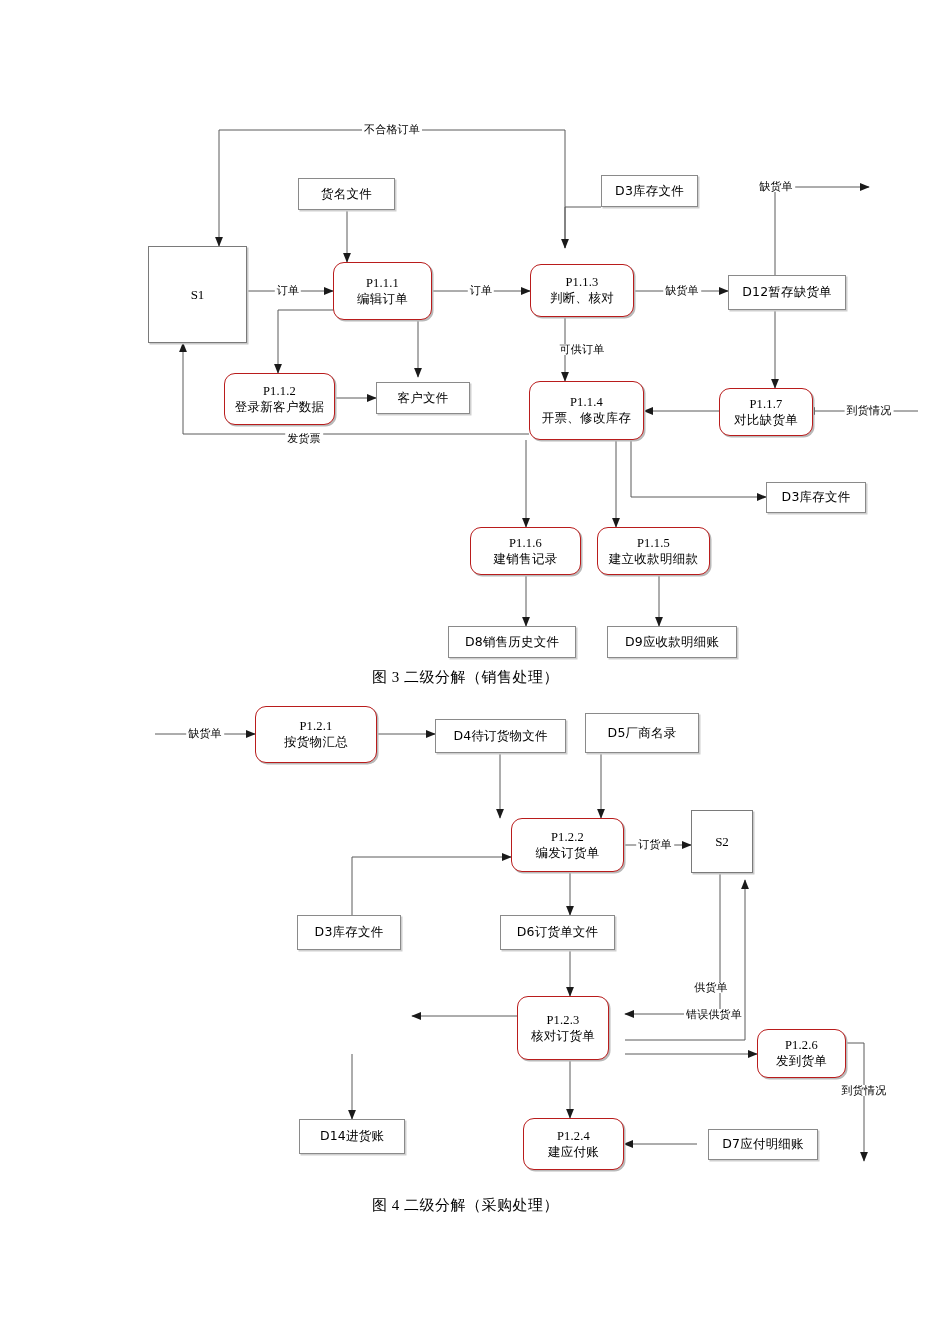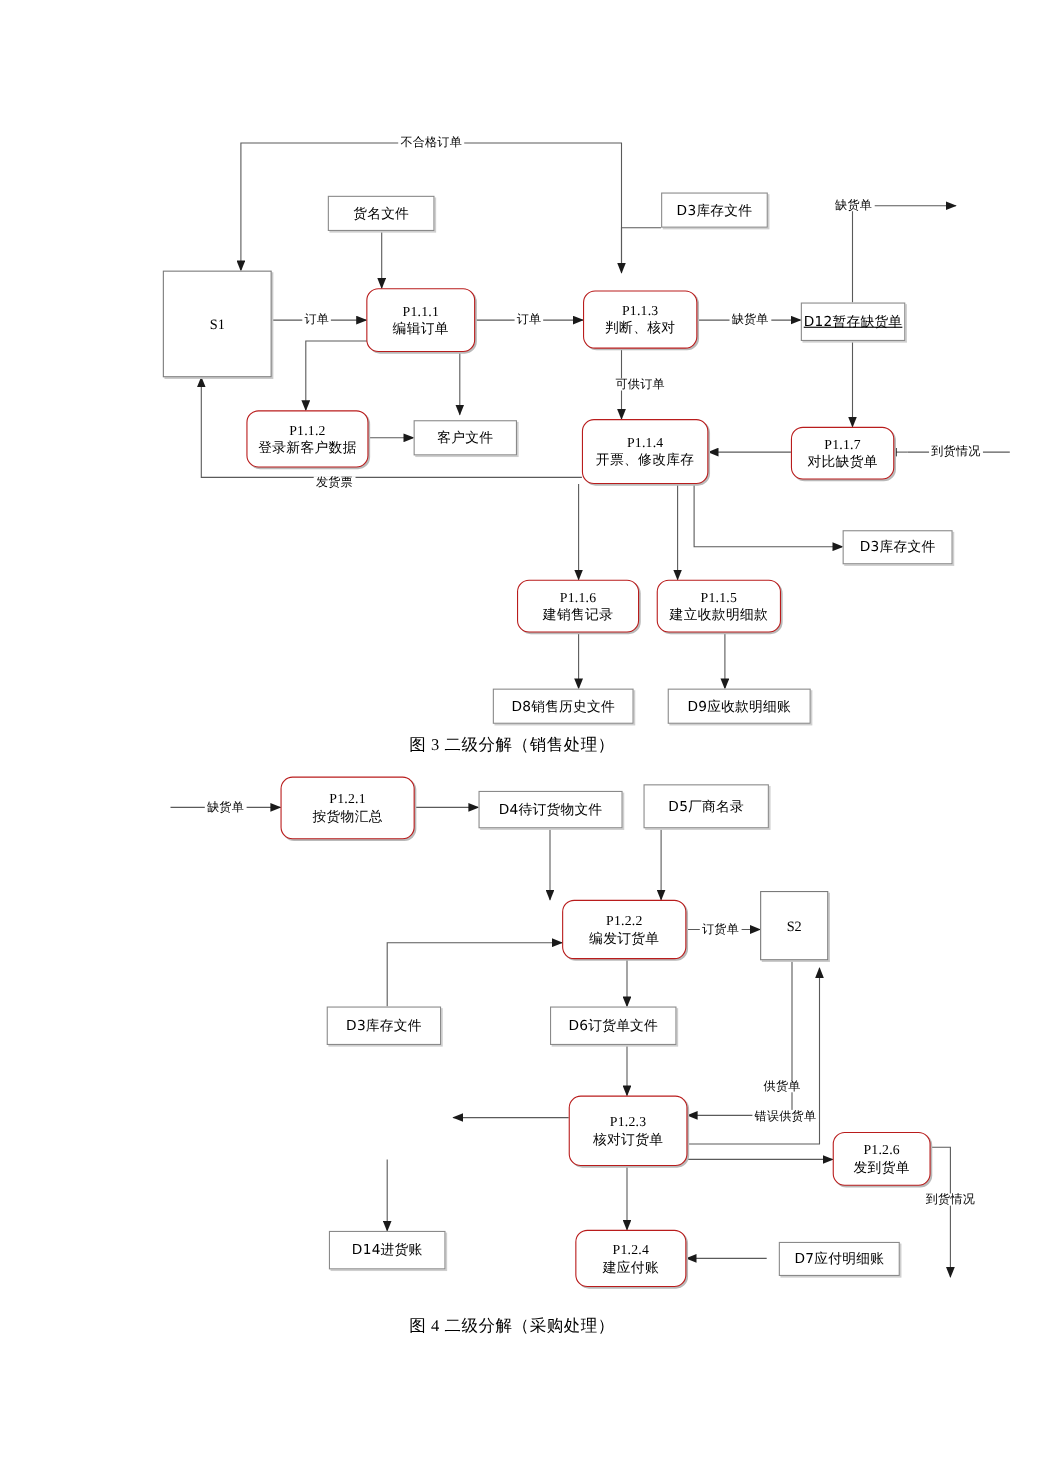--- a/index.html
+++ b/index.html
@@ -200,21 +200,21 @@
   <div class="node process" style="left:333px; top:262px; width:99px; height:58px;">
     <span class="pid">P1.1.1</span>
     <span class="pname">编辑订单</span>
   </div>
 
   <div class="node process" style="left:530px; top:264px; width:104px; height:53px;">
     <span class="pid">P1.1.3</span>
     <span class="pname">判断、核对</span>
   </div>
 
-  <div class="node store" style="left:728px; top:275px; width:95px; height:35px;text-decoration:underline;">
+  <div class="node store" style="left:728px; top:275px; width:118px; height:35px;">
     <span>D12暂存缺货单</span>
   </div>
 
   <div class="node process" style="left:224px; top:373px; width:111px; height:52px;">
     <span class="pid">P1.1.2</span>
     <span class="pname">登录新客户数据</span>
   </div>
 
   <div class="node store" style="left:376px; top:382px; width:94px; height:32px;text-align:right;">
     <span>客户文件</span>
@@ -287,21 +287,21 @@
 
   <div class="node store" style="left:297px; top:915px; width:104px; height:35px;">
     <span>D3库存文件</span>
   </div>
 
   <div class="node store" style="left:500px; top:915px; width:115px; height:35px;justify-content:center;">
     <span>D6订货单文件</span>
   </div>
 
 
-  <div class="node process" style="left:517px; top:996px; width:108px; height:64px;">
+  <div class="node process" style="left:517px; top:996px; width:92px; height:64px;">
     <span class="pid">P1.2.3</span>
     <span class="pname">核对订货单</span>
   </div>
 
   <div class="node process" style="left:757px; top:1029px; width:89px; height:49px;">
     <span class="pid">P1.2.6</span>
     <span class="pname">发到货单</span>
   </div>
 
   <div class="node store" style="left:299px; top:1119px; width:106px; height:35px;">

